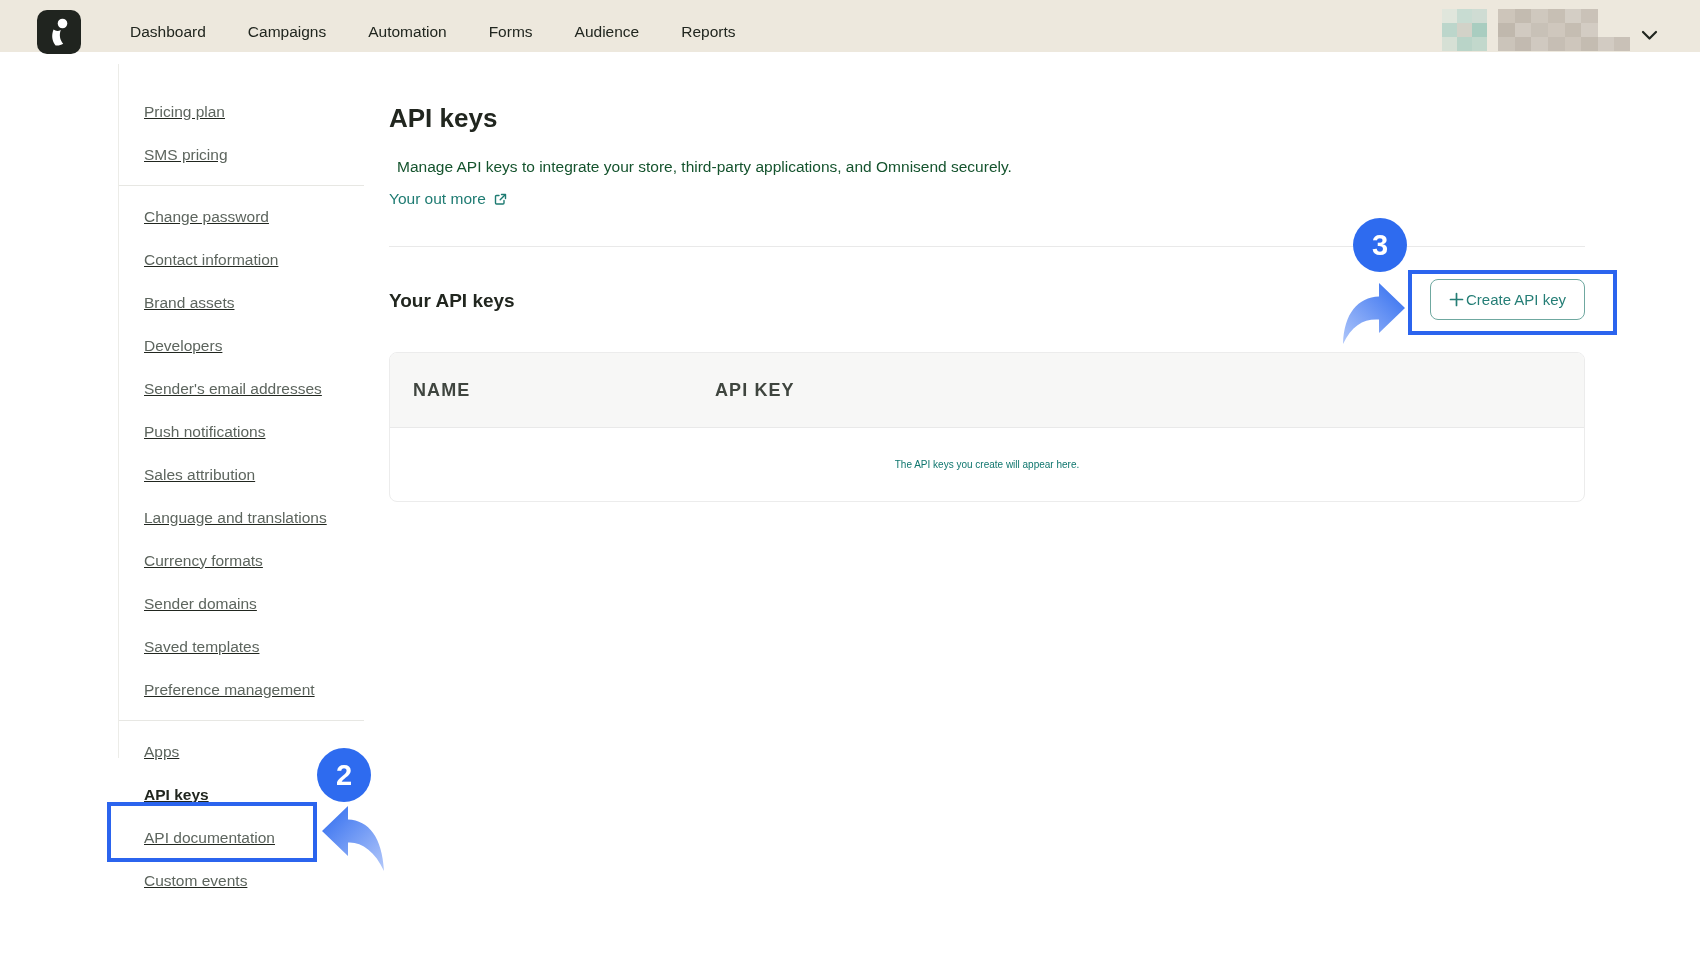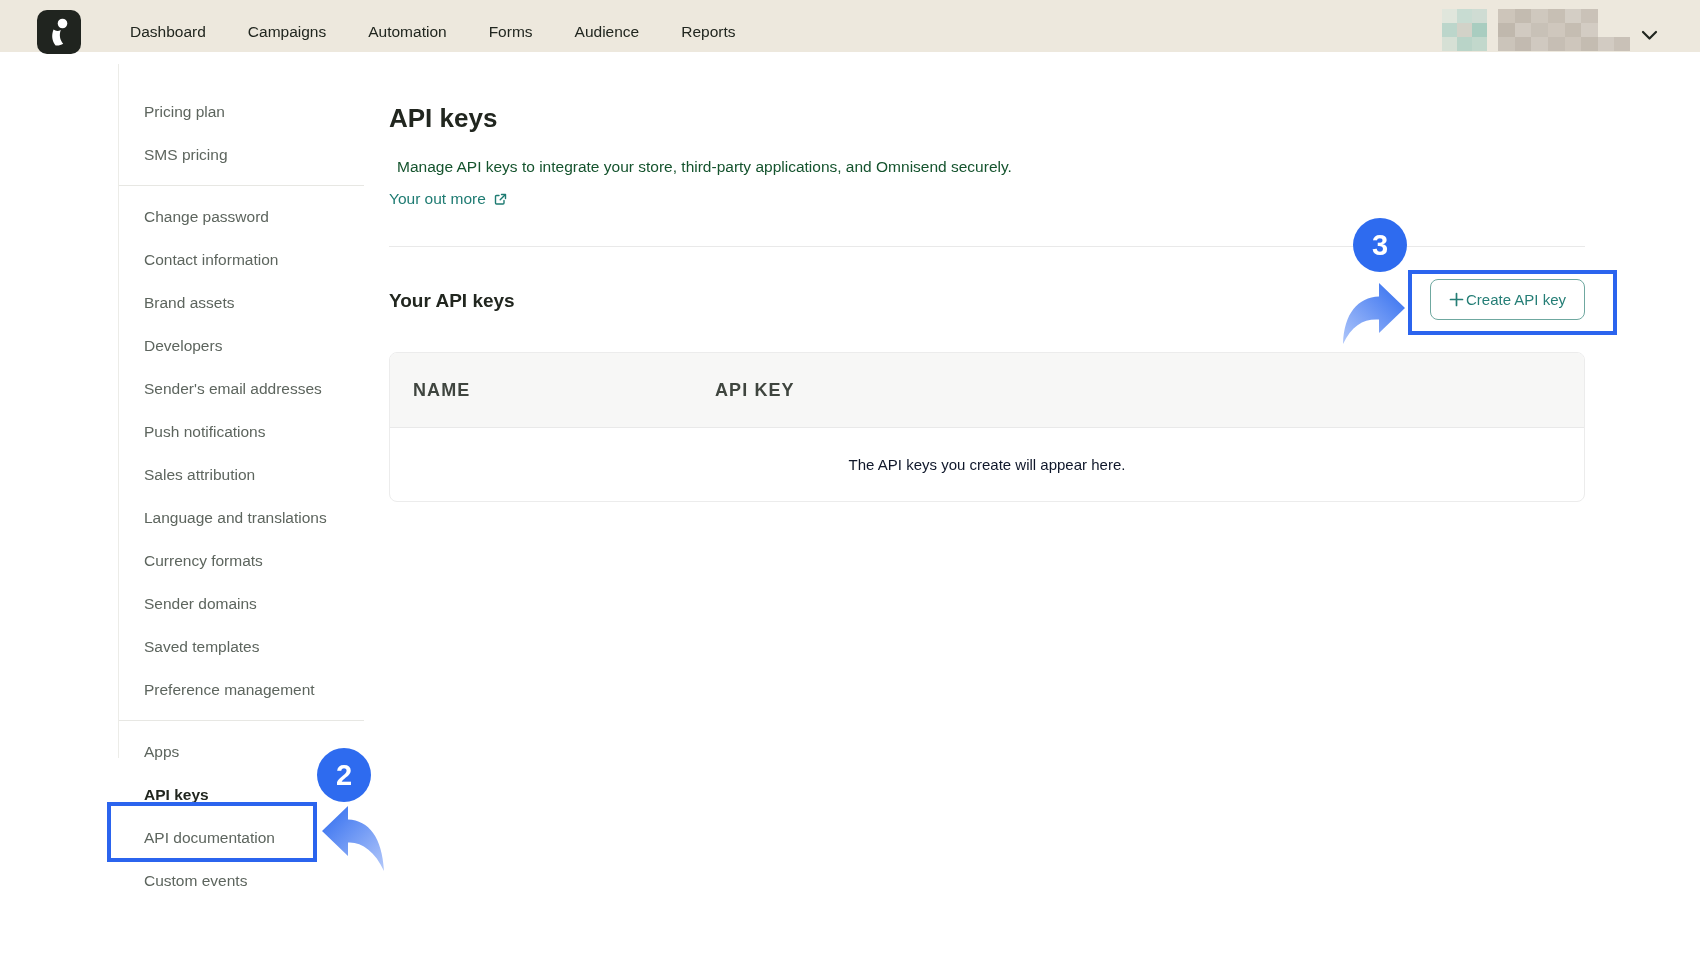--- a/index.html
+++ b/index.html
@@ -19,42 +19,42 @@
   .avatar-grid { position:absolute; left:1442px; top:9px; width:45px; height:42px;
     display:grid; grid-template-columns:repeat(3,1fr); grid-template-rows:repeat(3,1fr); cursor:pointer; }
   .name-grid { position:absolute; left:1498px; top:9px; width:100px; height:42px;
     display:grid; grid-template-columns:repeat(6,1fr); grid-template-rows:repeat(3,1fr); }
   .name-extra { position:absolute; left:1598px; top:37px; width:32px; height:14px;
     display:grid; grid-template-columns:repeat(2,1fr); }
   .chevron { position:absolute; left:1641px; top:27px; width:17px; height:11px; cursor:pointer; }
 
   
   .side-rule { position:absolute; left:118px; top:64px; width:1px; height:694px; background:#ECECE8; }
-  .sidebar { position:absolute; left:119px; top:64px; width:245px; padding-top:26px; }
+  .sidebar { position:absolute; left:119px; top:64px; width:245px; padding-top:26px;text-decoration:underline; }
   .side-item { height:43px; display:flex; align-items:center; padding-left:25px;
     font-size:15.5px; color:#5D655E; cursor:pointer; white-space:nowrap; }
   .side-item.active { font-weight:bold; color:#21261F; }
   .side-divider { height:1px; background:#E7E7E3; margin:9px 0; }
 
   
   .main { position:absolute; left:389px; top:64px; width:1196px; height:900px; }
   .page-title { position:absolute; top:39px; left:0; font-size:26px; line-height:30px; font-weight:bold; color:#21261F; }
   .page-desc { position:absolute; top:93px; left:8px; font-size:15.5px; line-height:19px; color:#14532d; }
   .more-link { position:absolute; top:126px; left:0; display:flex; align-items:center; gap:7px;
     font-size:15.5px; font-weight:500; color:#1E7B72; cursor:pointer; text-decoration:none; }
   .main-divider { position:absolute; top:182px; left:0; width:1196px; height:1px; background:#E9E9E9; }
   .section-title { position:absolute; top:225px; left:0; font-size:19px; line-height:24px; font-weight:bold; color:#21261F; }
 
   .table-card { position:absolute; top:288px; left:0; width:1196px; height:150px;
     border:1px solid #ECECEC; border-radius:8px; overflow:hidden; background:#fff; }
   .table-head { height:75px; background:#F7F7F6; border-bottom:1px solid #E9E9E9; display:flex; align-items:center; }
   .th { font-size:18px; font-weight:bold; letter-spacing:1.1px; color:#3F453F; }
   .th-name { padding-left:23px; width:325px; }
   .table-body { height:73px; display:flex; align-items:center; justify-content:center; }
-  .empty-text { font-size:15px; color:#0f172a; }
+  .empty-text { font-size:10px; color:#0f766e; }
 
   
   .create-btn { position:absolute; left:1430px; top:279px; width:155px; height:41px; z-index:25;
     background:#fff; border:1px solid #6FA8A0; border-radius:8px;
     display:flex; align-items:center; justify-content:center; gap:2px;
     color:#257E76; font-size:15px; font-weight:500; font-family:inherit; cursor:pointer; }
   .hl-box { position:absolute; border:4px solid #2B64EE; z-index:20; }
   .box-2 { left:107px; top:802px; width:210px; height:60px; }
   .box-3 { left:1408px; top:270px; width:209px; height:65px; }
   .badge { position:absolute; width:54px; height:54px; border-radius:50%; background:#2E6BEF; z-index:30;

